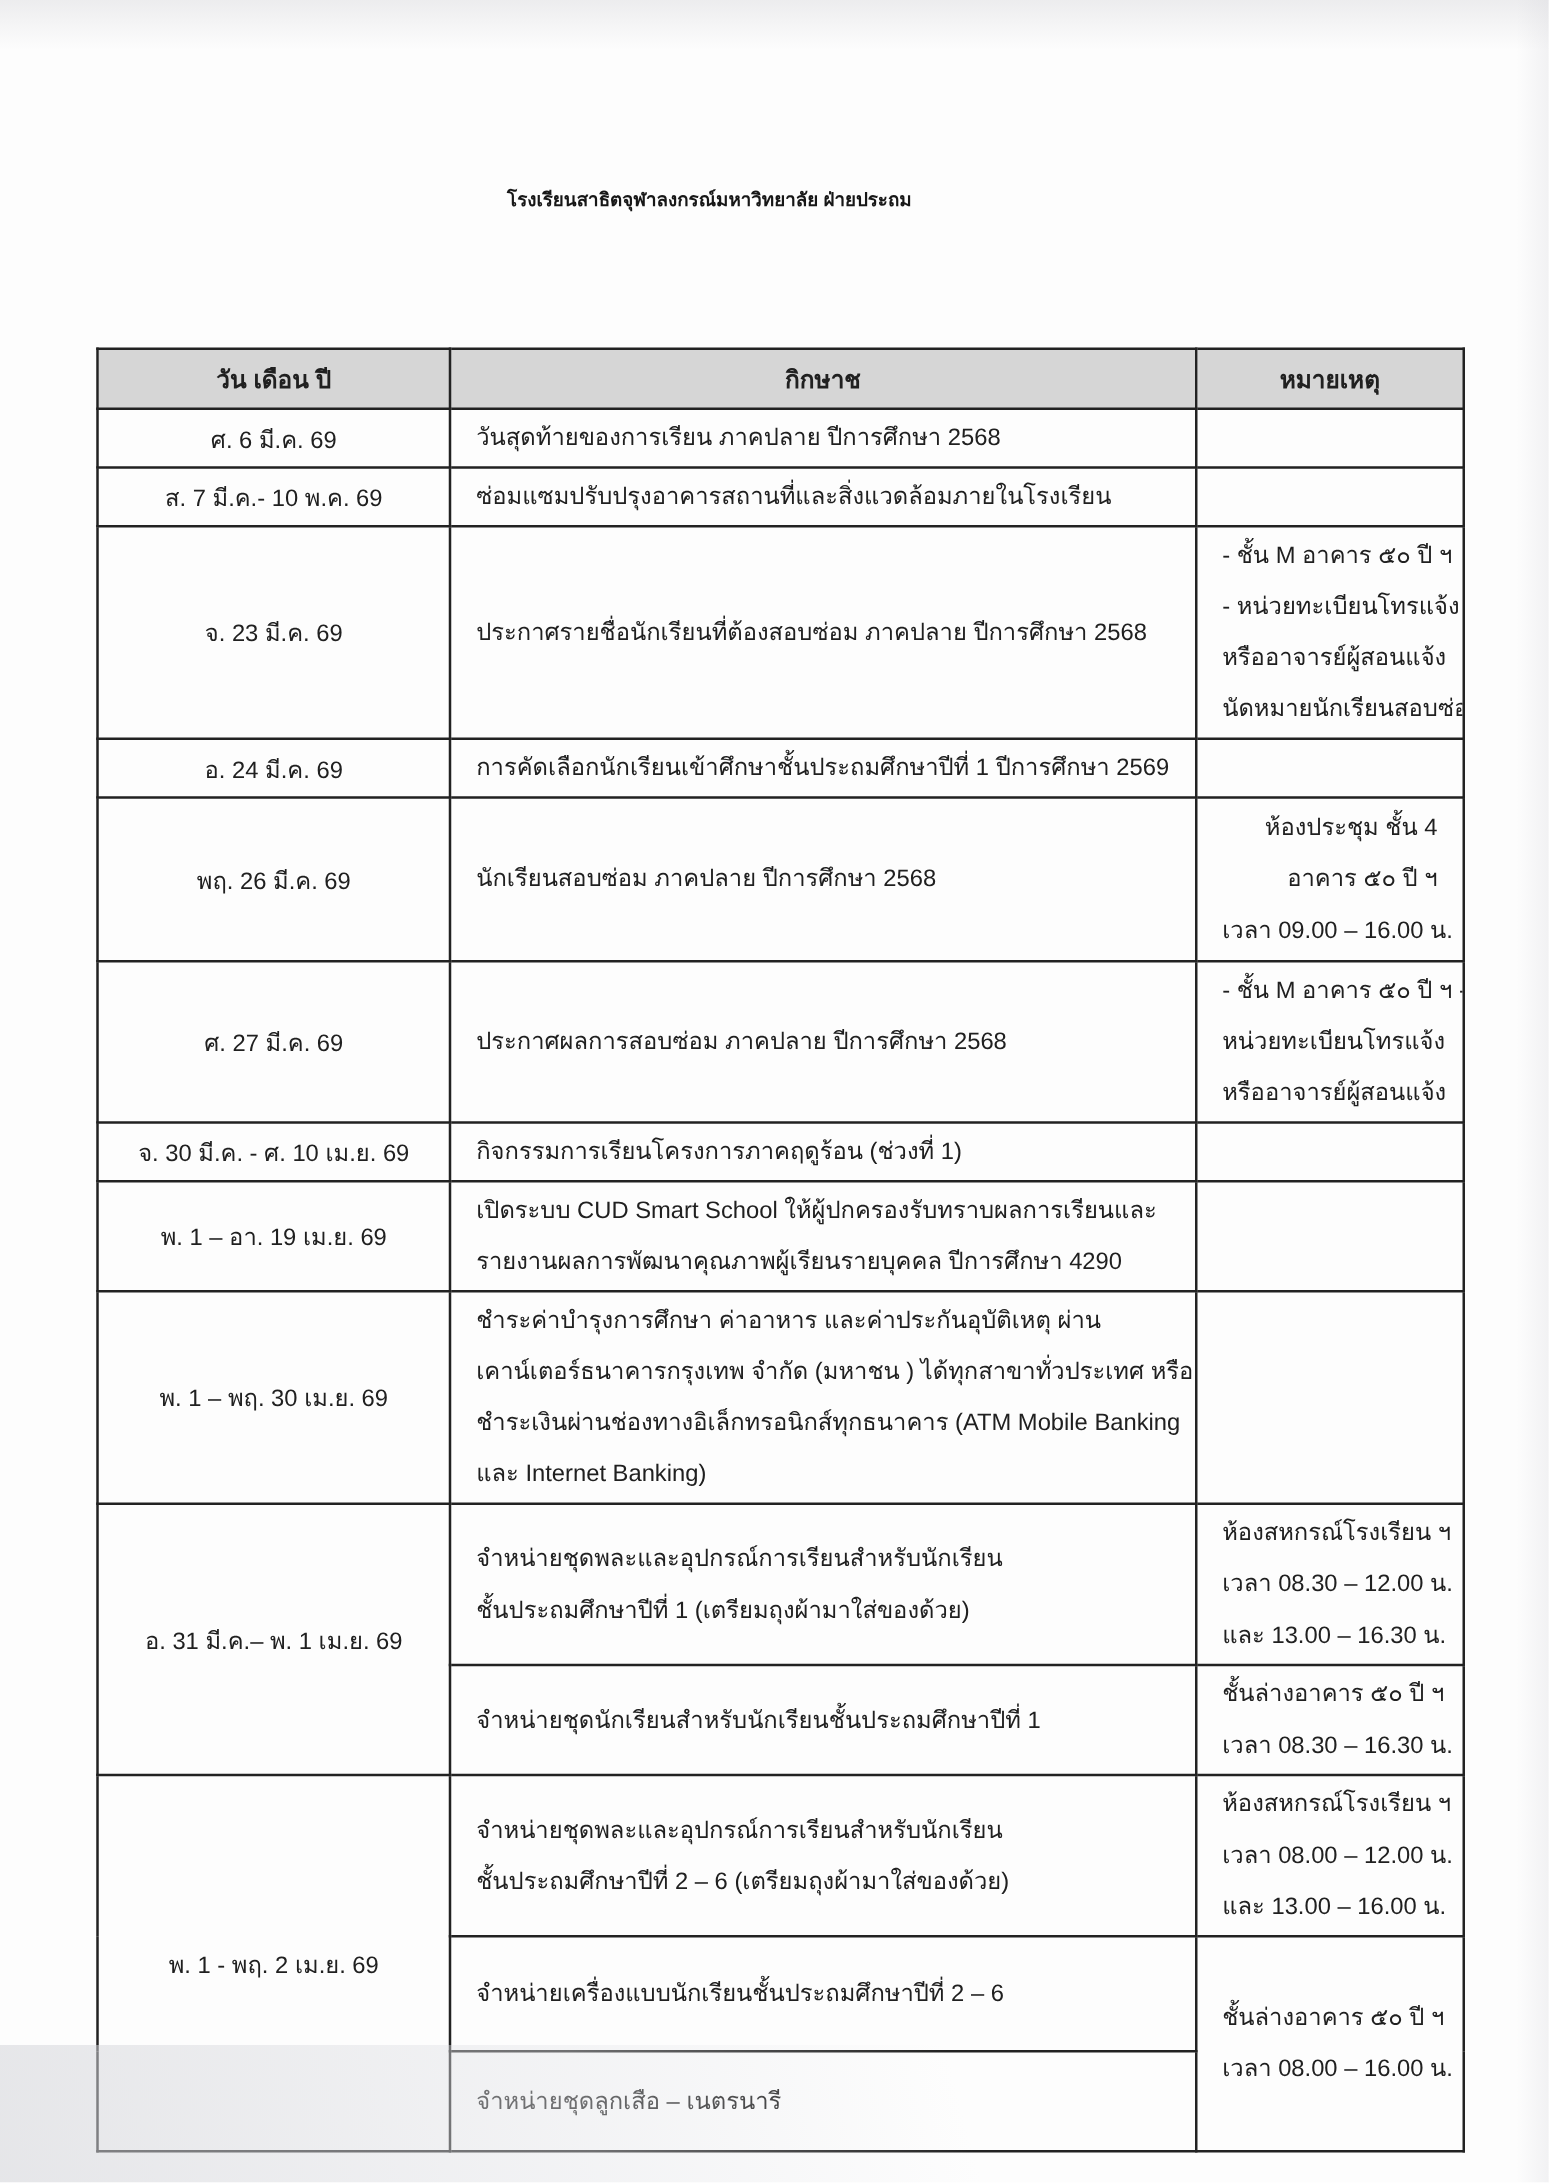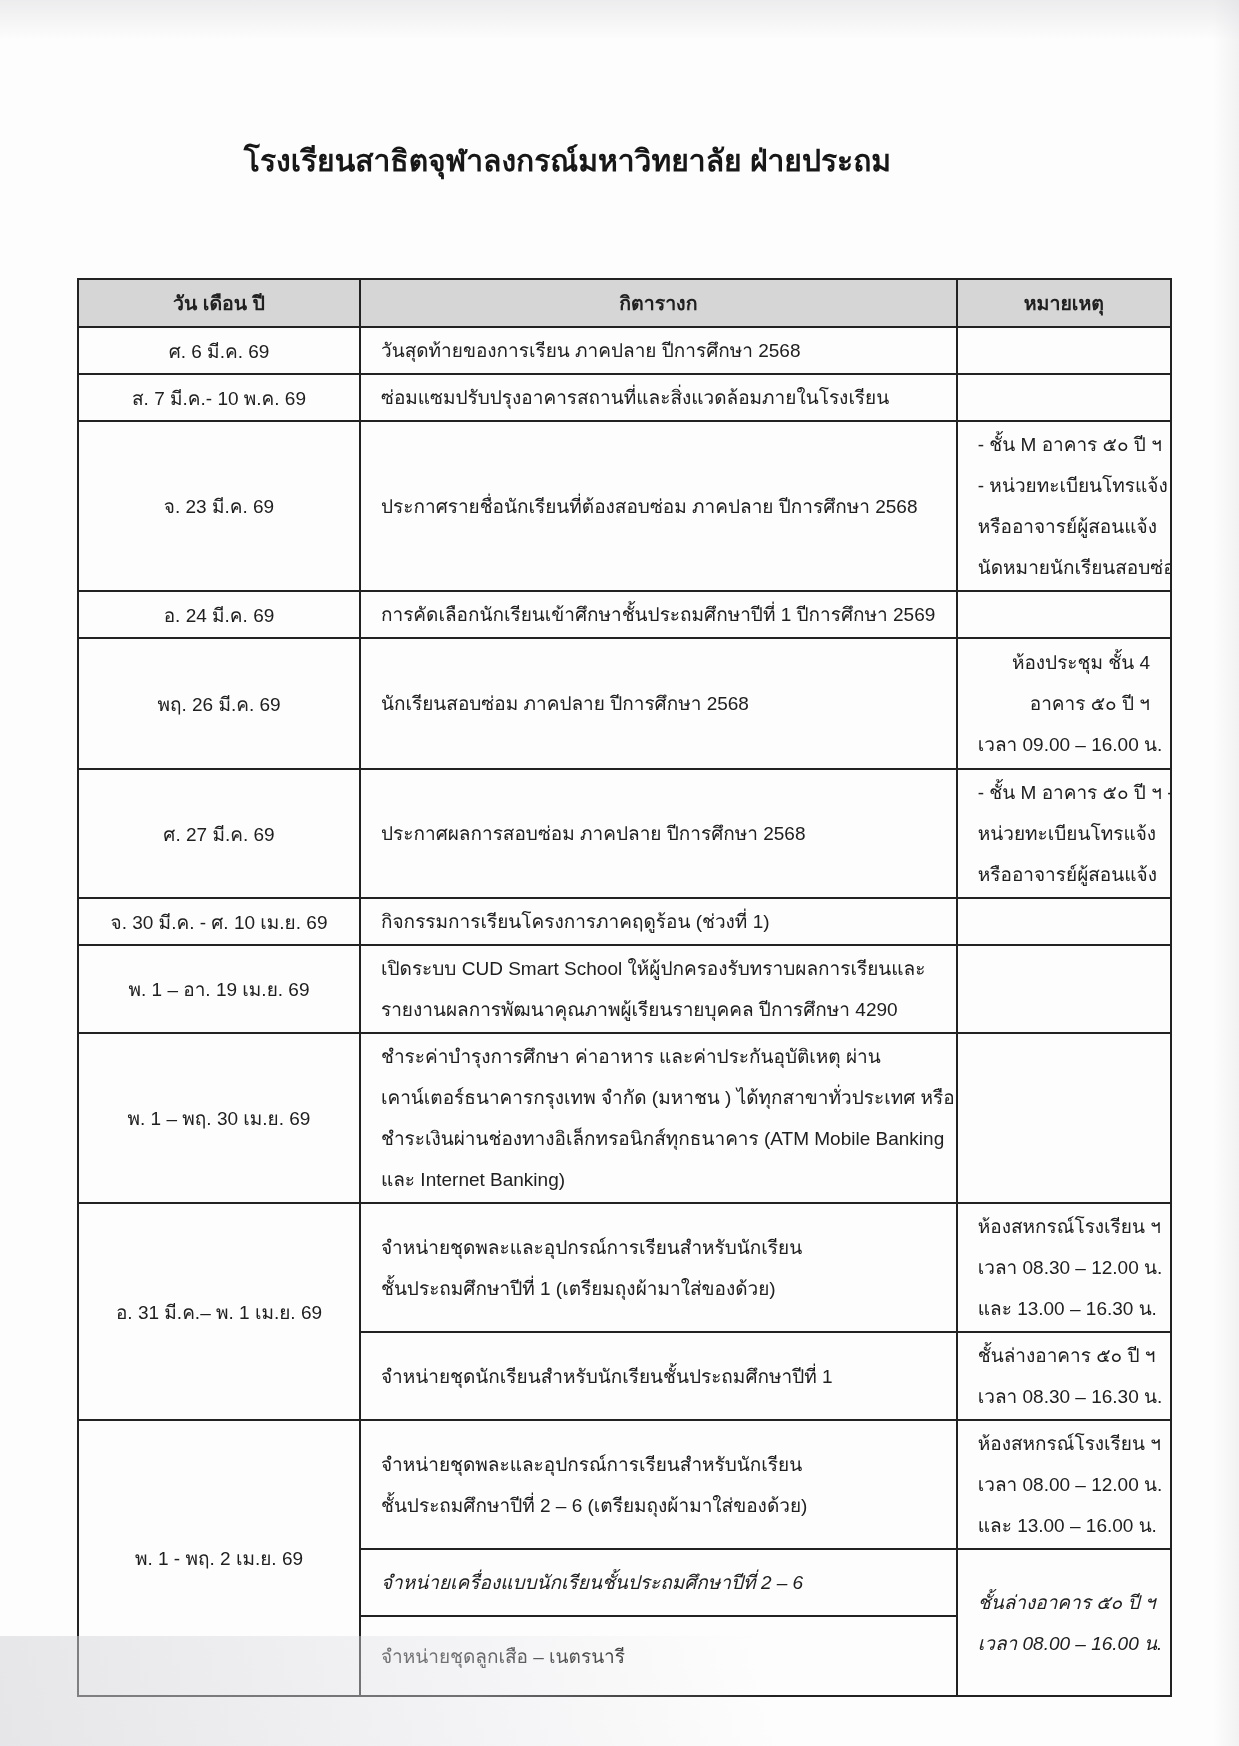--- a/index.html
+++ b/index.html
@@ -32,21 +32,21 @@
     pointer-events: none;
   }
 
   .title-block {
     position: absolute;
     top: 146px;
     left: 0;
     width: 1135px;
     text-align: center;
     font-weight: bold;
-    font-size: 30px;
+    font-size: 15px;
     color: #171717;
   }
   .title-line { line-height: 30px; }
   .title-line + .title-line { margin-top: 15px; }
 
   table.schedule {
     position: absolute;
     top: 278px;
     left: 77px;
     width: 1095px;
@@ -89,21 +89,21 @@
   <table class="schedule">
     <colgroup>
       <col style="width:25.8%">
       <col style="width:54.6%">
       <col style="width:19.6%">
     </colgroup>
 
     <tbody>
         <tr style="height:44px;">
       <th class="hdr">วัน เดือน ปี</th>
-      <th class="hdr">กิตารางก</th>
+      <th class="hdr">กิกษาช</th>
       <th class="hdr">หมายเหตุ</th>
     </tr>
 
     <tr style="height:40px;">
       <td class="date-cell">ศ. 6 มี.ค. 69</td>
       <td class="act-cell">
             <div class="ln">วันสุดท้ายของการเรียน ภาคปลาย ปีการศึกษา 2568</div>
           </td>
       <td class="rem-cell"></td>
     </tr>
@@ -218,21 +218,21 @@
         <div class="ln">จำหน่ายชุดพละและอุปกรณ์การเรียนสำหรับนักเรียน</div>
         <div class="ln">ชั้นประถมศึกษาปีที่ 2 – 6 (เตรียมถุงผ้ามาใส่ของด้วย)</div>
       </td>
       <td class="rem-cell">
         <div class="ln">ห้องสหกรณ์โรงเรียน ฯ</div>
         <div class="ln">เวลา 08.00 – 12.00 น.</div>
         <div class="ln">และ 13.00 – 16.00 น.</div>
       </td>
     </tr>
 
-    <tr style="height:67px;font-style:italic;">
+    <tr style="height:92px;">
       <td class="act-cell">
         <div class="ln">จำหน่ายเครื่องแบบนักเรียนชั้นประถมศึกษาปีที่ 2 – 6</div>
       </td>
       <td class="rem-cell top-align" rowspan="2">
         <div class="ln">ชั้นล่างอาคาร ๕๐ ปี ฯ</div>
         <div class="ln">เวลา 08.00 – 16.00 น.</div>
       </td>
     </tr>
 
     <tr style="height:80px;">

